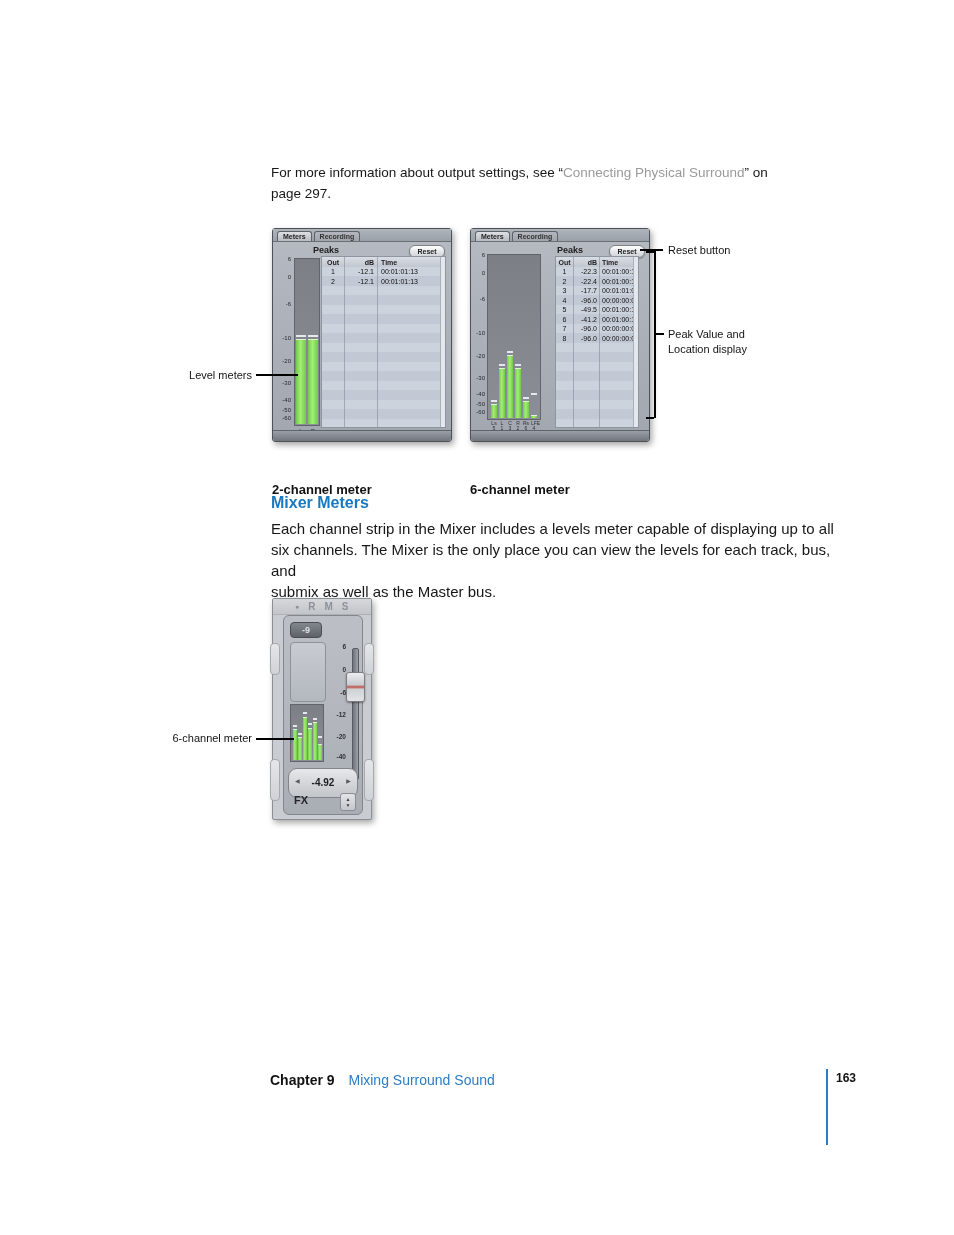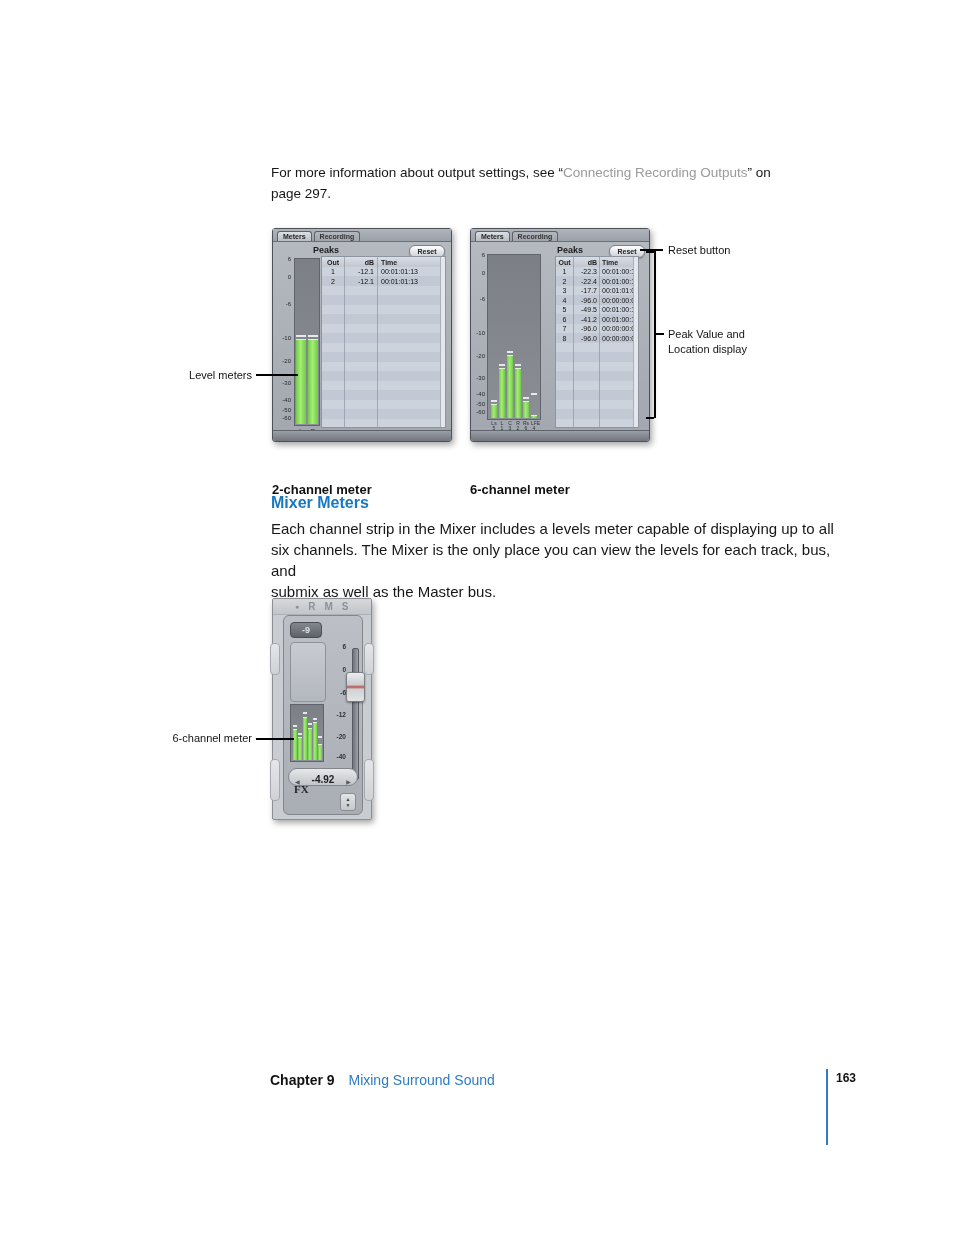--- a/index.html
+++ b/index.html
@@ -90,42 +90,42 @@
   .scale7 span{position:absolute;right:2px;transform:translateY(-50%);}
   .scale7 span:nth-of-type(1){top:0%}.scale7 span:nth-of-type(2){top:17.5%}
   .scale7 span:nth-of-type(3){top:35%}.scale7 span:nth-of-type(4){top:52%}
   .scale7 span:nth-of-type(5){top:69%}.scale7 span:nth-of-type(6){top:84.5%}
   .scale7 span:nth-of-type(7){top:97%}
   .ftrack{position:absolute;left:68px;top:32px;width:5px;height:130px;border:1px solid #585c62;border-radius:2px;
           background:linear-gradient(90deg,#6f737a,#9da1a8);}
   .fhandle{position:absolute;left:62px;top:56px;width:17px;height:28px;border:1px solid #7a7d82;border-radius:3px;
            background:linear-gradient(180deg,#ecedef 0%,#c9ccd0 42%,#c2736d 48%,#b94f46 50%,#c2736d 52%,#cfd2d5 58%,#e2e4e6 100%);
            box-shadow:0 1px 2px rgba(0,0,0,.4);}
-  .valpill{position:absolute;left:4px;top:152px;width:70px;height:18px;border:1px solid #82858a;border-radius:9px;
-           background:linear-gradient(#e6e8ea,#c2c5c9);display:flex;align-items:flex-end;justify-content:space-between;
-           padding:0 6px;box-sizing:border-box;}
+  .valpill{position:absolute;left:4px;top:152px;width:70px;height:30px;border:1px solid #82858a;border-radius:9px;
+           background:linear-gradient(#e6e8ea,#c2c5c9);display:flex;align-items:flex-start;justify-content:space-between;
+           padding:8px 6px;box-sizing:border-box;}
   .valpill .num{font-size:10px;font-weight:bold;color:#1c1e20;}
   .valpill .arr{font-size:6px;color:#55585d;}
-  .fxname{position:absolute;left:10px;top:167px;font-size:11px;font-weight:bold;color:#24262a;font-family:Liberation Serif, serif;}
+  .fxname{position:absolute;left:10px;top:178px;font-size:11px;font-weight:bold;color:#24262a;}
   .stepper{position:absolute;left:56px;top:177px;width:14px;height:16px;border:1px solid #8a8d92;border-radius:3px;
            background:linear-gradient(#e2e4e6,#c5c8cc);display:flex;flex-direction:column;align-items:center;
            justify-content:center;font-size:5px;line-height:6px;color:#3c3f44;}
 
   
   .footer{left:270px;top:1072px;font-size:14px;}
   .pageno{left:836px;top:1071px;font-size:12px;font-weight:bold;color:#111;}
   .pagerule{left:826px;top:1069px;width:2px;height:76px;background:#2d7cc4;}
 </style>
 </head>
 <body>
 
 <div id="page">
 
   <div class="abs intro">
-    <span>For more information about output settings, see “</span><span class="link-gray">Connecting Recording Outputs</span><span>” on</span><br>
+    <span>For more information about output settings, see “</span><span class="link-gray">Connecting Physical Surround</span><span>” on</span><br>
     <span>page 297.</span>
   </div>
 
   <div class="abs panel" style="left:272px;top:228px;">
     <div class="tabbar">
       <span class="tab">Meters</span>
       <span class="tab inactive">Recording</span>
     </div>
     <div class="abs peaks" style="left:40px;top:16px;">Peaks</div>
     <div class="abs resetbtn" style="left:136px;top:16px;">Reset</div>

